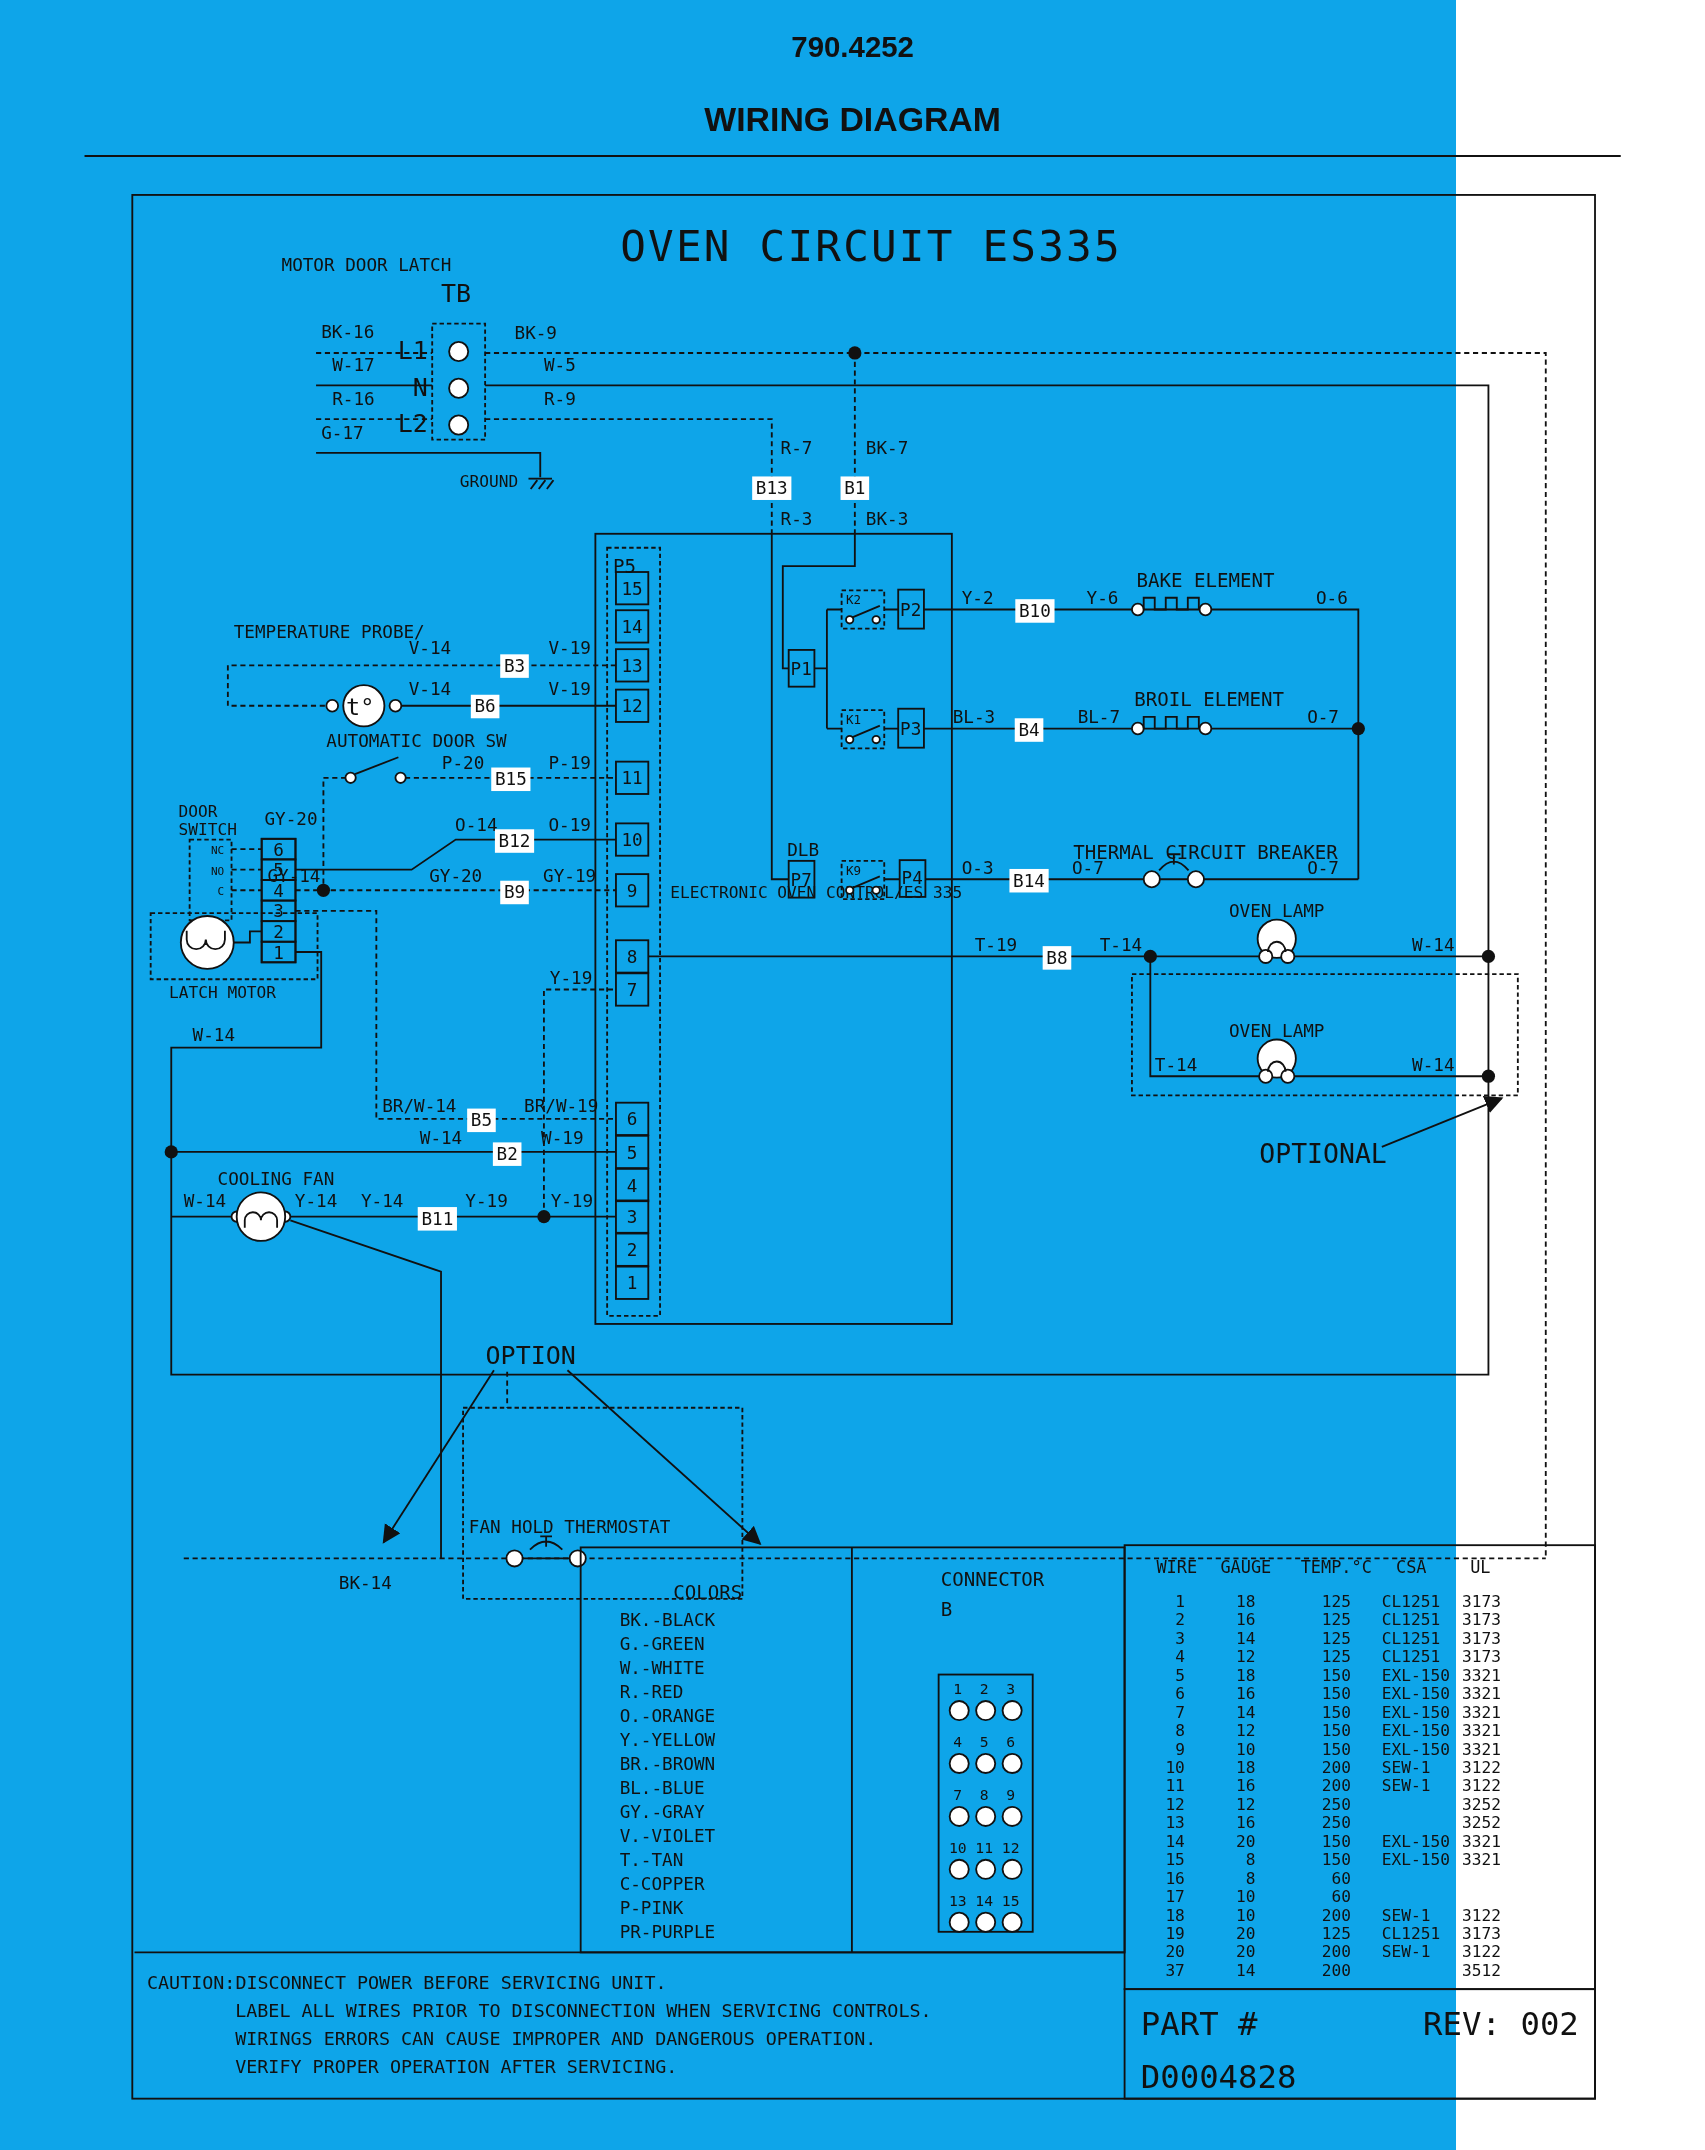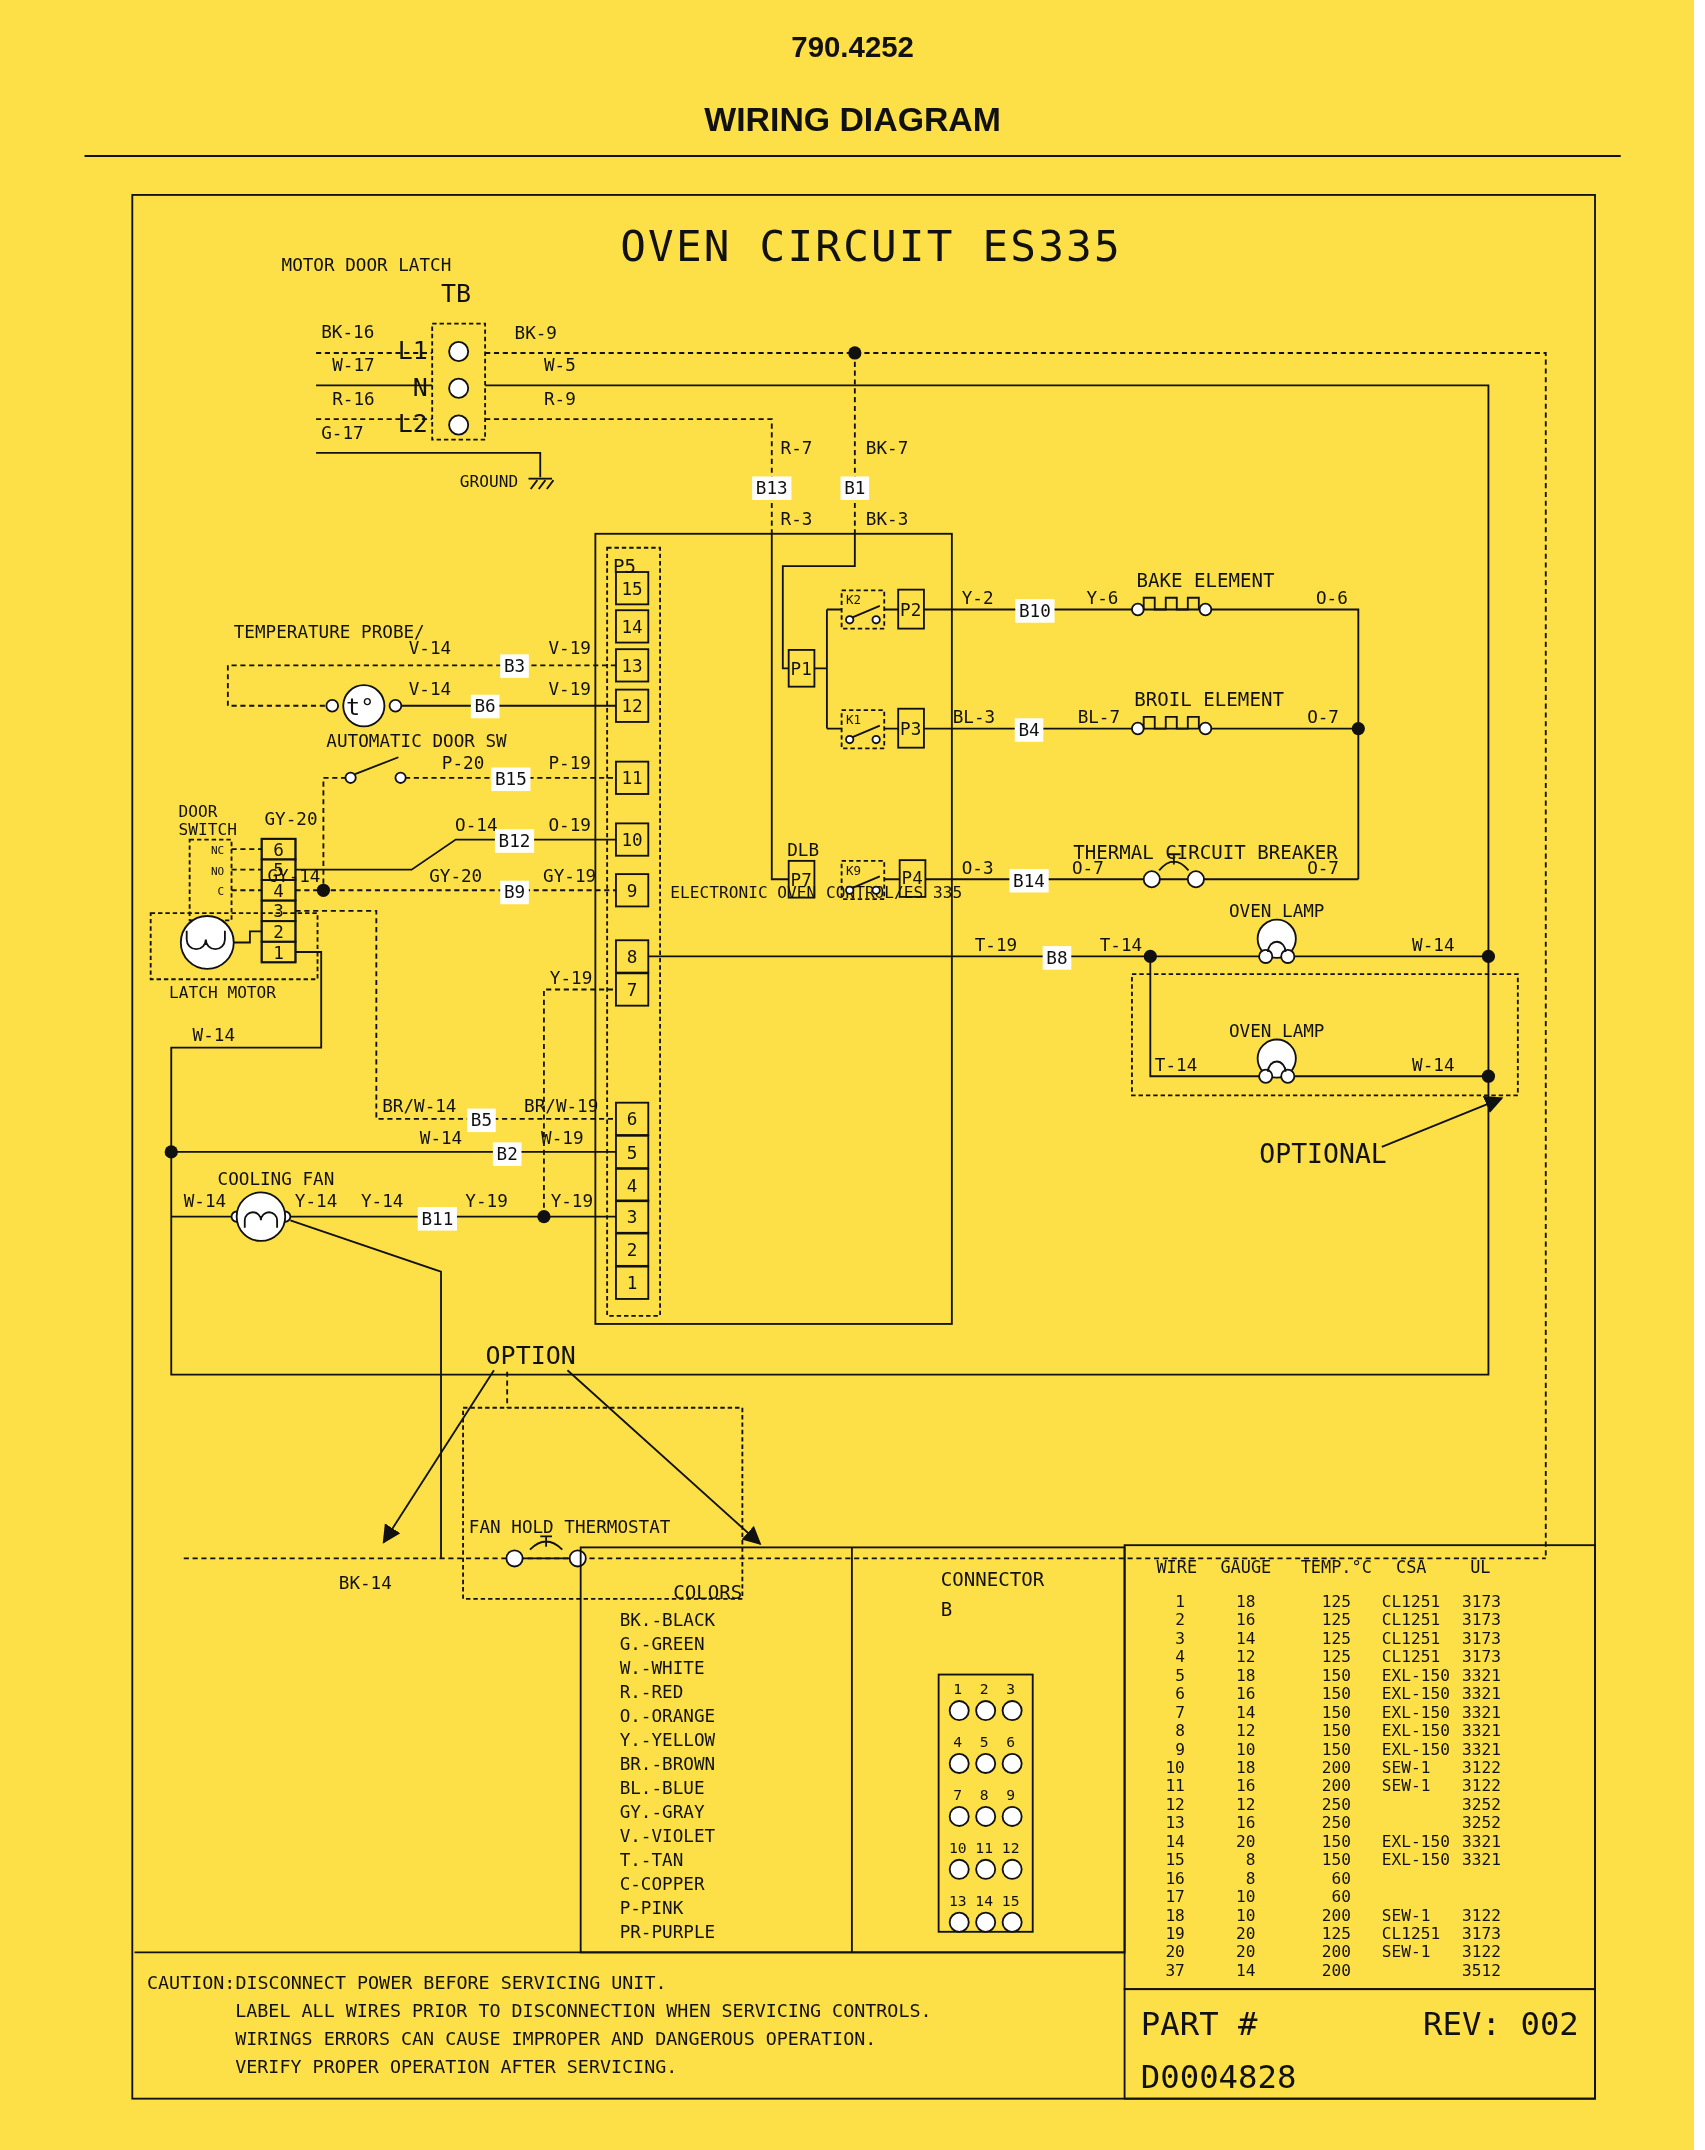--- a/index.html
+++ b/index.html
@@ -1,16 +1,16 @@
 <!DOCTYPE html>
 <html style="font-size:11.8px"><head>
 <meta charset="utf-8">
 <style>
   html,body{margin:0;padding:0;background:#fff;}
-  #page{position:relative;width:1694px;height:2151px;background:#fde047;}
+  #page{position:relative;width:1456px;height:2151px;background:#0ea5e9;}
   svg{display:block;}
   text{font-family:"DejaVu Sans Mono",monospace;fill:#111;}
   .sans{font-family:"Liberation Sans","DejaVu Sans",sans-serif;font-weight:bold;}
   .w{stroke:#111;stroke-width:2.5;fill:none;}
   .wd{stroke:#111;stroke-width:2.5;fill:none;stroke-dasharray:7 5;}
   .box{stroke:#111;stroke-width:2.5;fill:none;}
   .boxd{stroke:#111;stroke-width:2.5;fill:none;stroke-dasharray:6 4;}
   .sym{stroke:#111;stroke-width:2.5;fill:#fff;}
   .symline{stroke:#111;stroke-width:2.5;fill:none;}
   .dot{fill:#111;stroke:none;}

